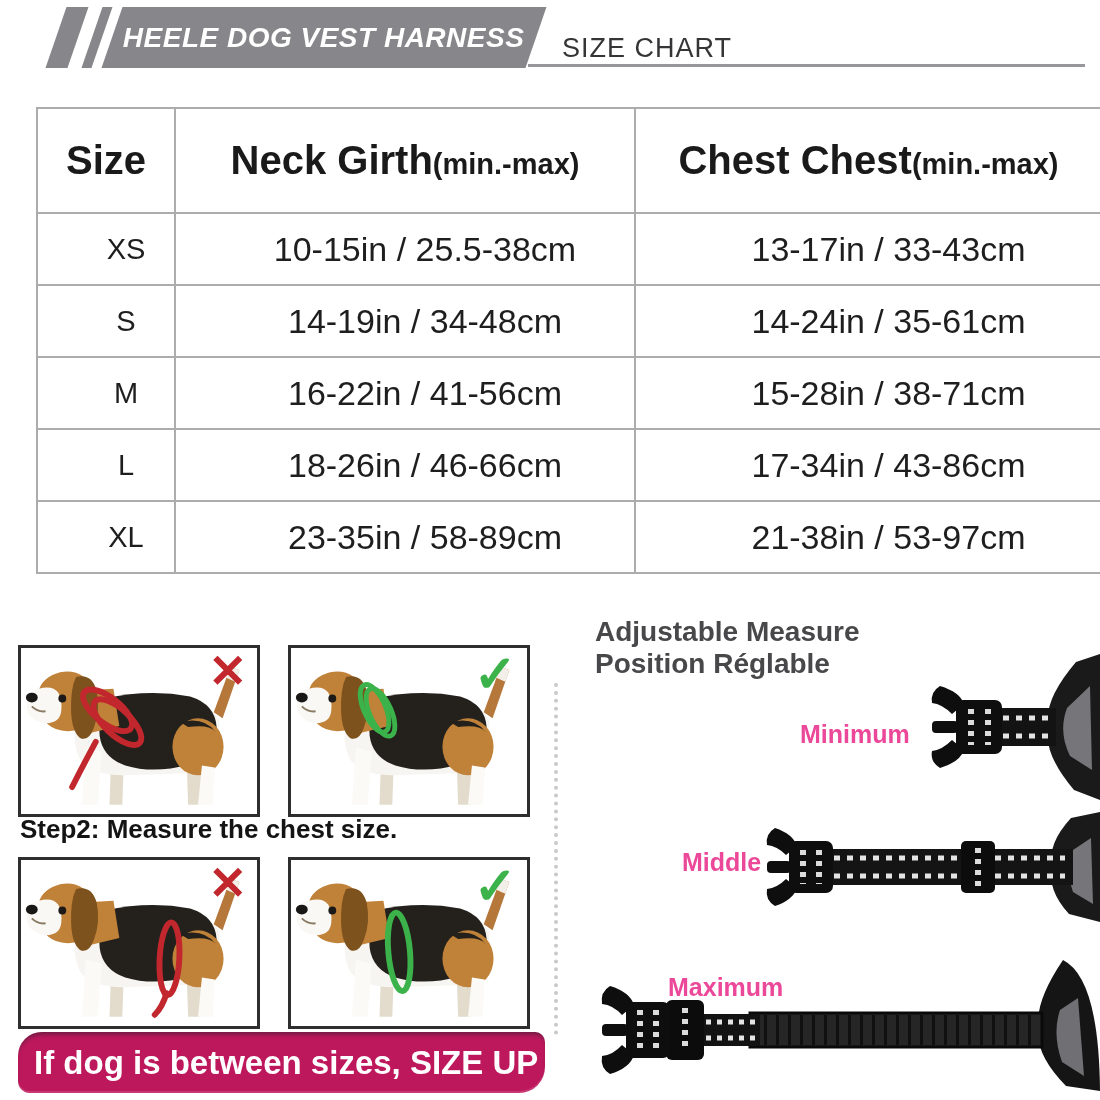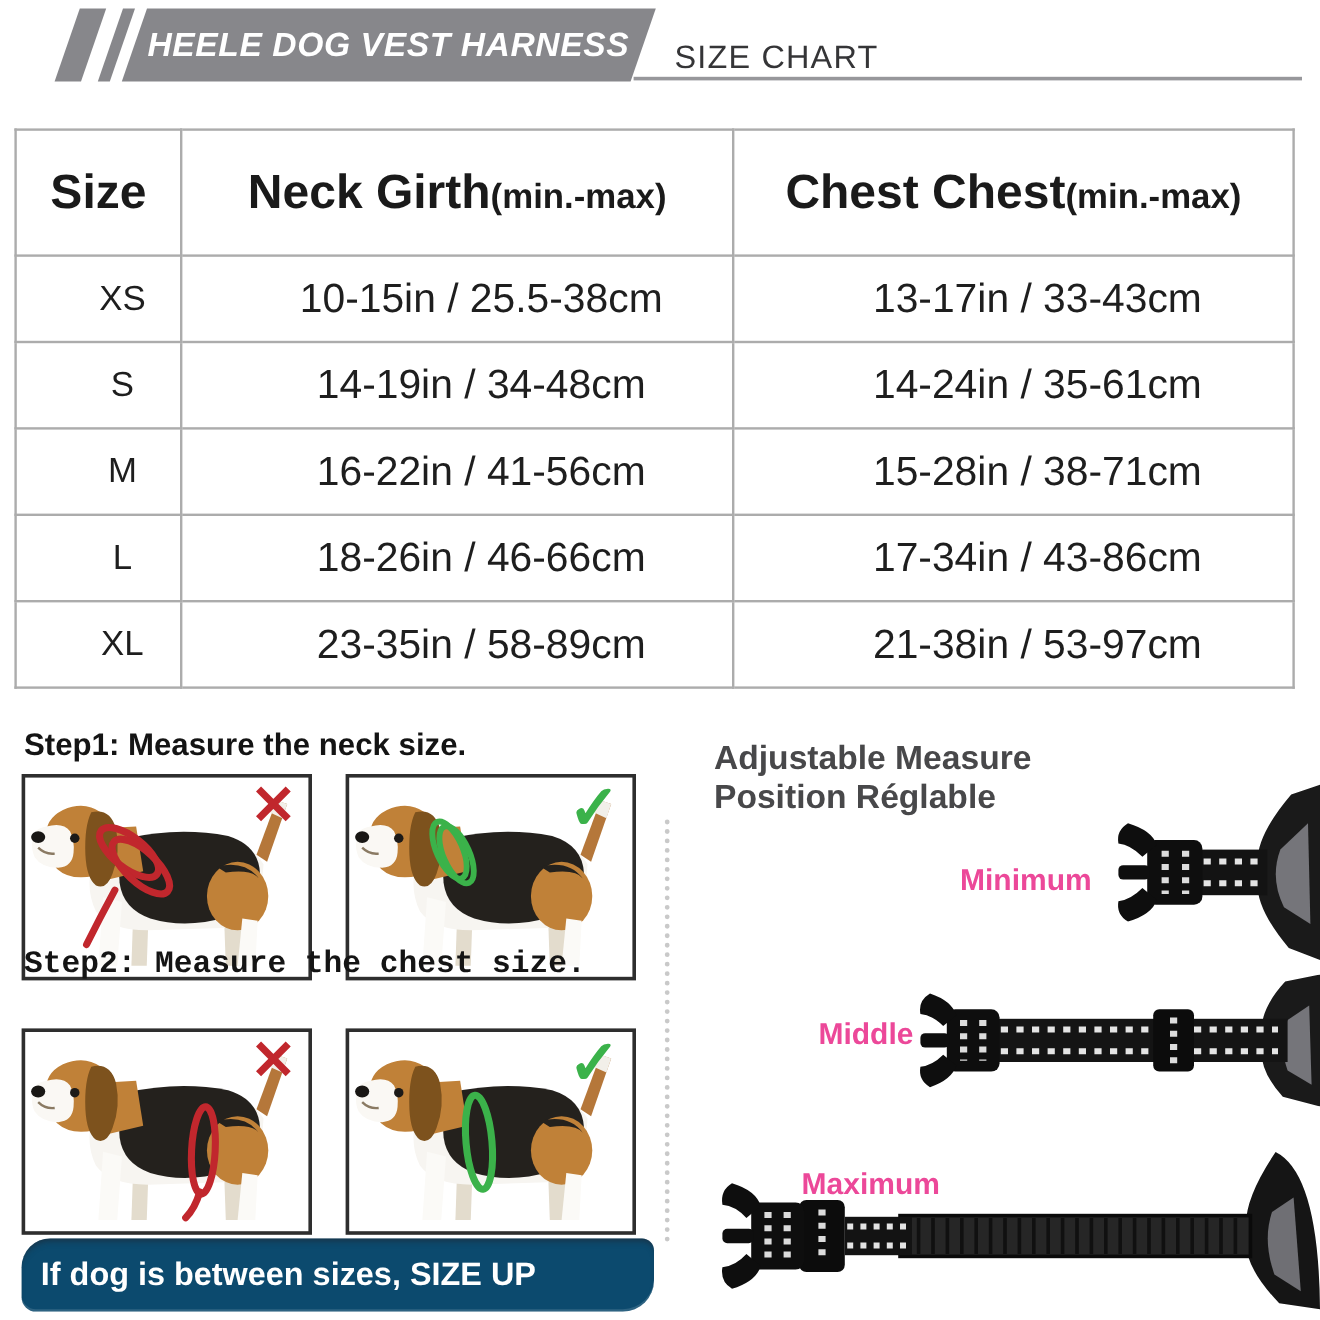--- a/index.html
+++ b/index.html
@@ -11,42 +11,42 @@
   .stripe.s1{left:56px;width:22px;}
   .stripe.s2{left:92px;width:10px;}
   .brand-banner{position:absolute;left:112px;top:7px;width:424px;height:61px;background:#87878B;
     transform:skewX(-19deg);display:flex;align-items:center;justify-content:center;}
   .brand-banner span{display:block;transform:skewX(19deg);font-style:italic;font-weight:700;
     color:#fff;font-size:28px;letter-spacing:.5px;white-space:nowrap;}
   .size-chart-title{position:absolute;left:562px;top:33px;font-size:27px;color:#353537;letter-spacing:1px;white-space:nowrap;}
   .header-rule{position:absolute;left:528px;top:64px;width:557px;height:3px;background:#97979B;}
 
   
-  .size-table-wrap{position:absolute;left:12px;top:107px;width:992px;}
+  .size-table-wrap{position:absolute;left:36px;top:107px;width:992px;}
   table.size-table{border-collapse:collapse;table-layout:fixed;width:1065px;}
   .size-table th,.size-table td{border:2px solid #ACACAC;text-align:center;vertical-align:middle;
     color:#1E1E1E;padding:0;background:#fff;}
   .size-table thead th{height:103px;}
   .size-table tbody td{height:70px;padding-left:40px;}
   .h-main{font-size:40px;font-weight:700;color:#1A1A1A;}
   .h-sub{font-size:29px;font-weight:700;color:#1A1A1A;}
   .cell-size{font-size:29px;color:#222;}
   .cell-val{font-size:34px;color:#222;margin-top:24px;}
 
   
   .step-title{position:absolute;font-size:26px;font-weight:700;color:#141414;white-space:nowrap;}
   .dog-panel{position:absolute;width:236px;height:166px;border:3px solid #2E2E2E;background:#fff;}
   .dog-panel svg.dogimg{position:absolute;left:0;top:0;width:236px;height:166px;}
   .mark{position:absolute;top:0px;right:10px;line-height:1;font-weight:700;}
   .mark.wrong{color:#C1272D;font-size:46px;}
   .mark.right{color:#3BB24A;font-size:52px;}
 
   
-  .size-up{position:absolute;left:18px;top:1032px;width:527px;height:61px;background:#0c4a6e;
-    border-radius:24px 10px 26px 12px;color:#fff;font-size:27px;font-weight:700;display:flex;
+  .size-up{position:absolute;left:18px;top:1032px;width:527px;height:61px;background:#be185d;
+    border-radius:24px 10px 26px 12px;color:#fff;font-size:33px;font-weight:700;display:flex;
     align-items:center;padding-left:16px;box-sizing:border-box;white-space:nowrap;
     box-shadow:inset 0 5px 5px -3px rgba(35,35,42,.6), inset 0 -2px 0 rgba(255,255,255,.14);}
 
   
   .adj-title{position:absolute;left:595px;top:616px;font-size:28px;font-weight:700;color:#48484A;line-height:1.15;}
   .dotline{position:absolute;left:554px;top:683px;height:352px;width:0;border-left:4px dotted #C9C9C9;}
   .pos-label{position:absolute;font-size:25px;font-weight:700;color:#ec4899;white-space:nowrap;}
   .harness{position:absolute;}
 </style>
 </head>
@@ -123,21 +123,20 @@
         </tr>
         <tr>
           <td class="cell-size">XL</td>
           <td class="cell-val">23-35in / 58-89cm</td>
           <td class="cell-val">21-38in / 53-97cm</td>
         </tr>
       </tbody>
     </table>
   </div>
 
-  <div class="step-title" style="left:20px;top:605px;">Step1: Measure the neck size.</div>
 
   <div class="dog-panel" style="left:18px;top:645px;">
     <svg class="dogimg" viewBox="0 0 240 166">
       <use href="#dogart"></use>
       <g stroke="#C1272D" stroke-width="6" fill="none" stroke-linecap="round">
         <ellipse cx="88" cy="62" rx="13" ry="30" transform="rotate(-52 88 62)"></ellipse>
         <ellipse cx="98" cy="74" rx="13" ry="31" transform="rotate(-47 98 74)"></ellipse>
         <path d="M76,94 Q63,118 52,140"></path>
       </g>
     </svg>
@@ -148,21 +147,21 @@
     <svg class="dogimg" viewBox="0 0 240 166">
       <use href="#dogart"></use>
       <g stroke="#3BB24A" stroke-width="5" fill="none" stroke-linecap="round">
         <ellipse cx="85" cy="60" rx="11" ry="26" transform="rotate(-24 85 60)"></ellipse>
         <ellipse cx="91" cy="64" rx="11" ry="26" transform="rotate(-24 91 64)"></ellipse>
       </g>
     </svg>
     <span class="mark right">✓</span>
   </div>
 
-  <div class="step-title" style="left:20px;top:788px;font-family:Liberation Mono, monospace;">Step2: Measure the chest size.</div>
+  <div class="step-title" style="left:20px;top:814px;">Step2: Measure the chest size.</div>
 
   <div class="dog-panel" style="left:18px;top:857px;">
     <svg class="dogimg" viewBox="0 0 240 166">
       <use href="#dogart"></use>
       <g stroke="#C1272D" stroke-width="6" fill="none" stroke-linecap="round">
         <ellipse cx="151" cy="99" rx="10" ry="37" transform="rotate(3 151 99)"></ellipse>
         <path d="M148,134 Q144,148 136,156"></path>
       </g>
     </svg>
     <span class="mark wrong">✕</span>

